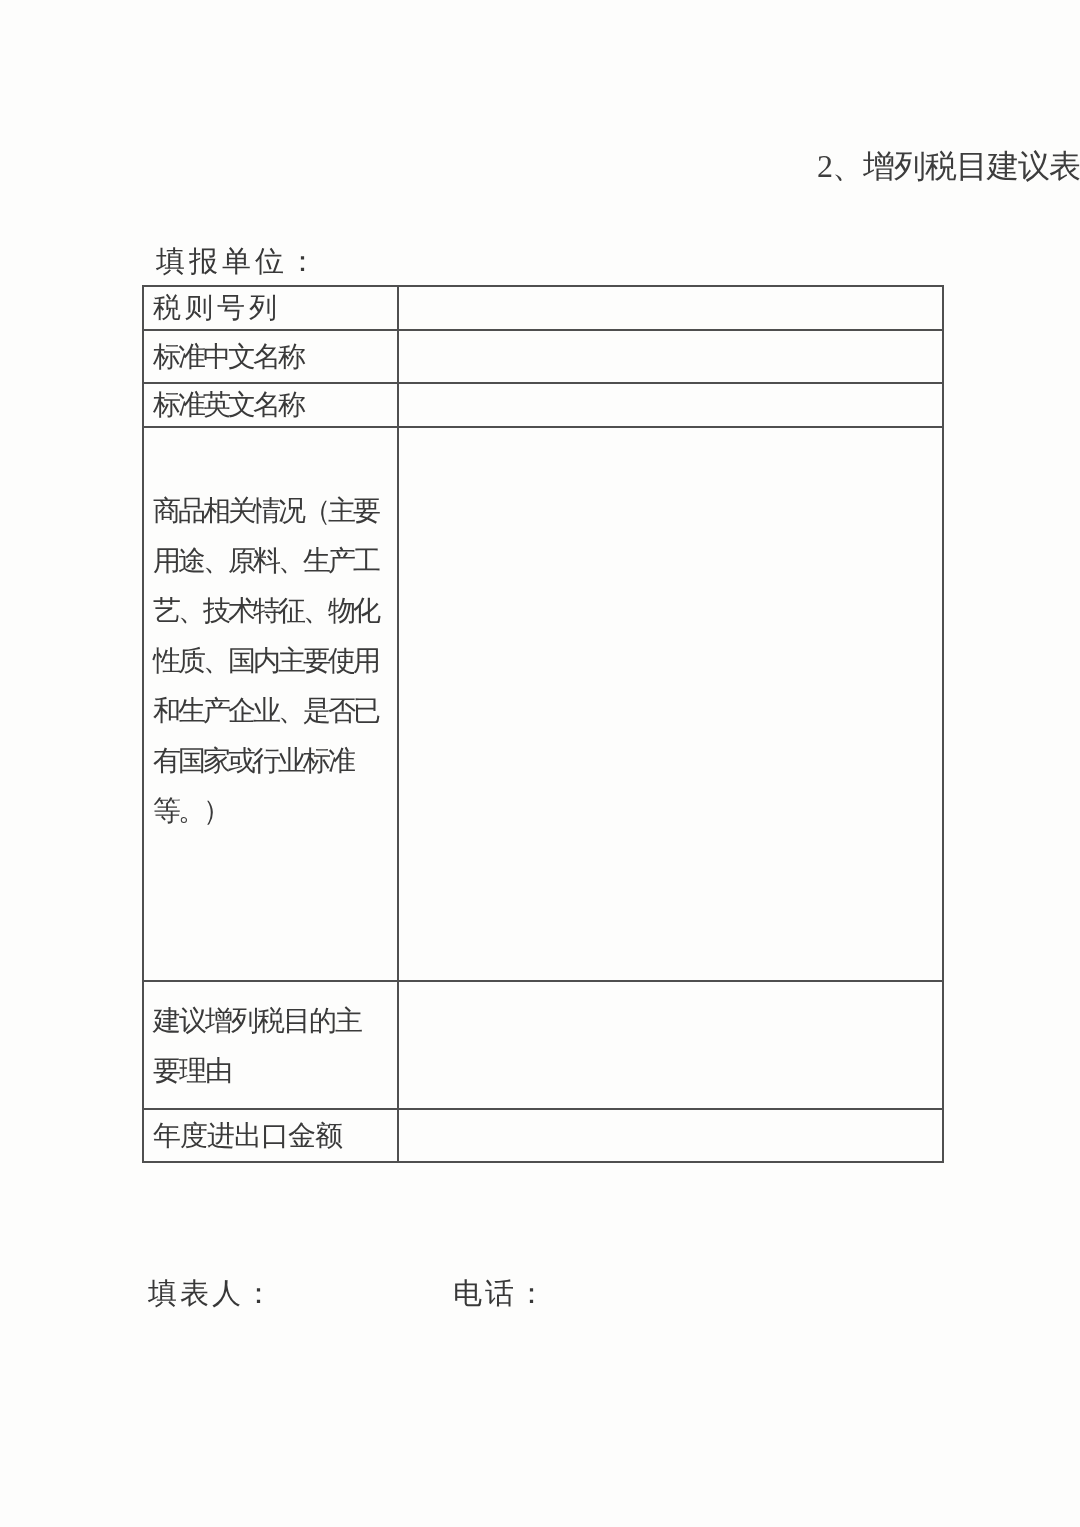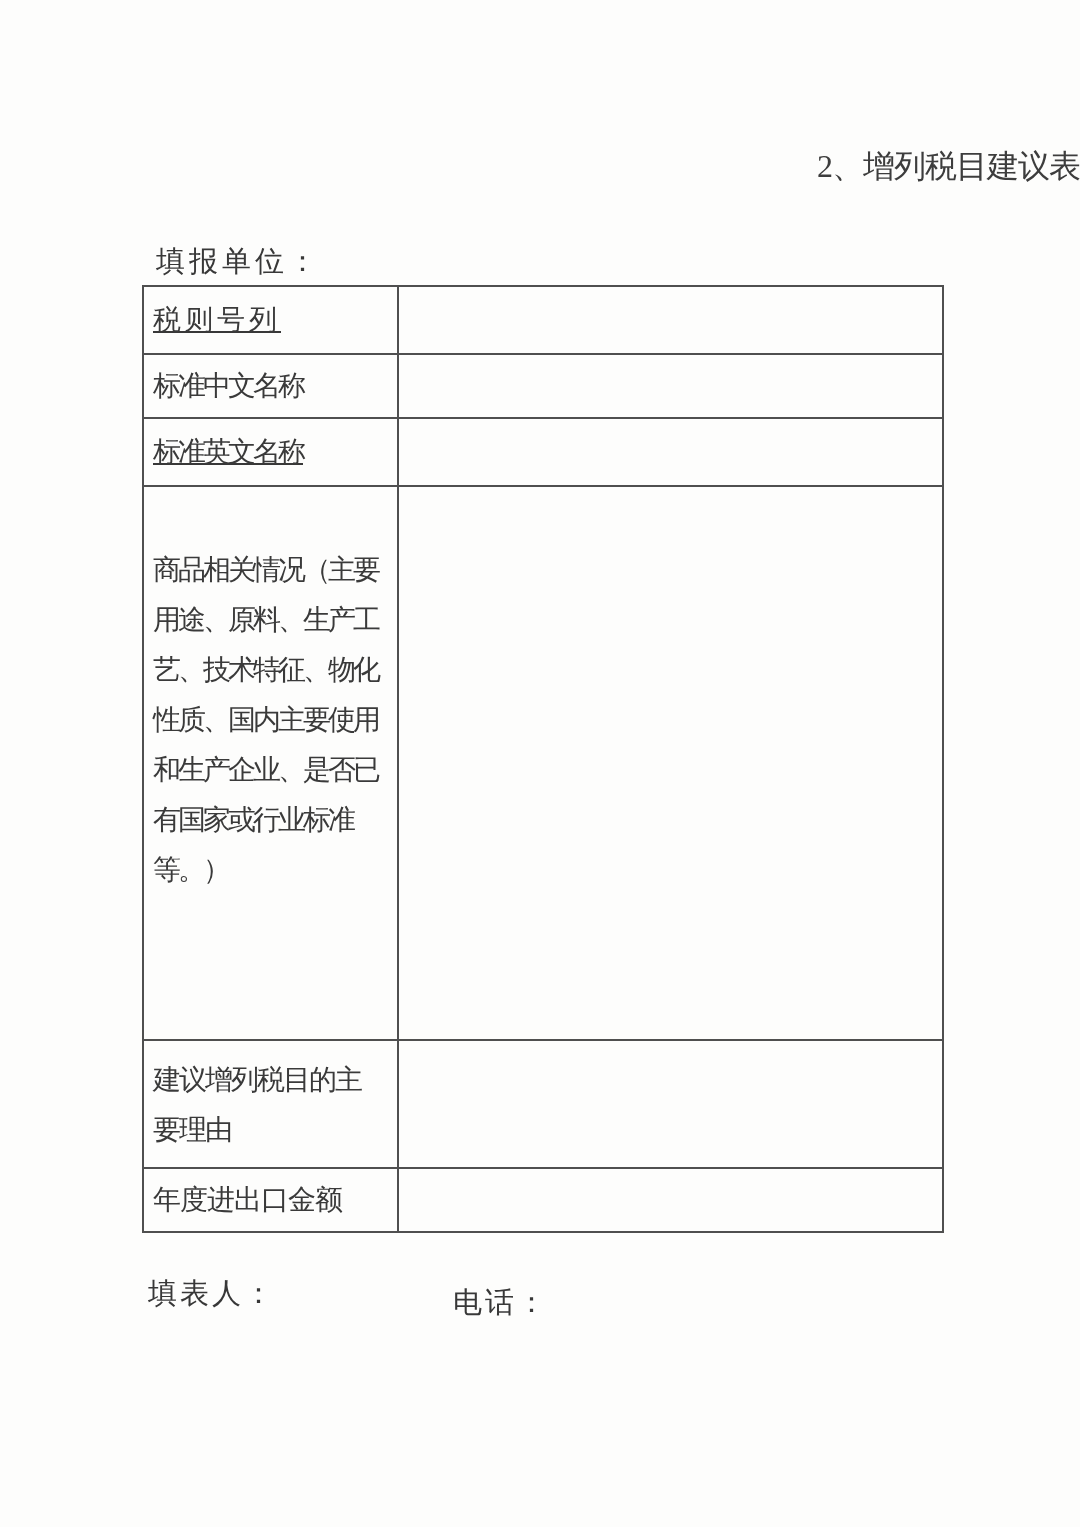--- a/index.html
+++ b/index.html
@@ -37,22 +37,22 @@
     overflow:hidden;
   }
   td.label-cell{
     width:240px;
     padding:0 4px 0 9px;
   }
   td.value-cell{
     width:531px;
     padding:0 6px;
   }
-  tr.row-small{height:68px;text-decoration:underline;}
-  tr.row-mid{height:64px;font-family:Liberation Serif, serif;}
+  tr.row-small{height:44px;}
+  tr.row-mid{height:53px;font-family:Liberation Serif, serif;}
   tr.row-big{height:554px;}
   tr.row-reason{height:128px;}
   tr.row-1 td.label-cell{letter-spacing:4px;}
   tr.row-2 td.label-cell,
   tr.row-3 td.label-cell{letter-spacing:-3px;}
   tr.row-6 td.label-cell,
   tr.row-7 td.label-cell{letter-spacing:-1px;}
   td.label-cell.multiline{
     vertical-align:top;
     white-space:pre-line;
@@ -60,21 +60,21 @@
     letter-spacing:-3px;
   }
   tr.row-big td.label-cell.multiline{padding-top:58px;}
   tr.row-reason td.label-cell.multiline{padding-top:14px;letter-spacing:-2px;}
   .filler-label{
     position:absolute;left:148px;top:1274px;
     font-size:29px;letter-spacing:3px;
   }
   .phone-label{
     position:absolute;left:453px;top:1274px;
-    font-size:29px;letter-spacing:3px;margin-top:9px;
+    font-size:29px;letter-spacing:3px;
   }
 </style>
 </head>
 <body>
 
 <div class="page">
 
   <div class="page-title">2、增列税目建议表</div>
 
   <div class="unit-label">填报单位：</div>

